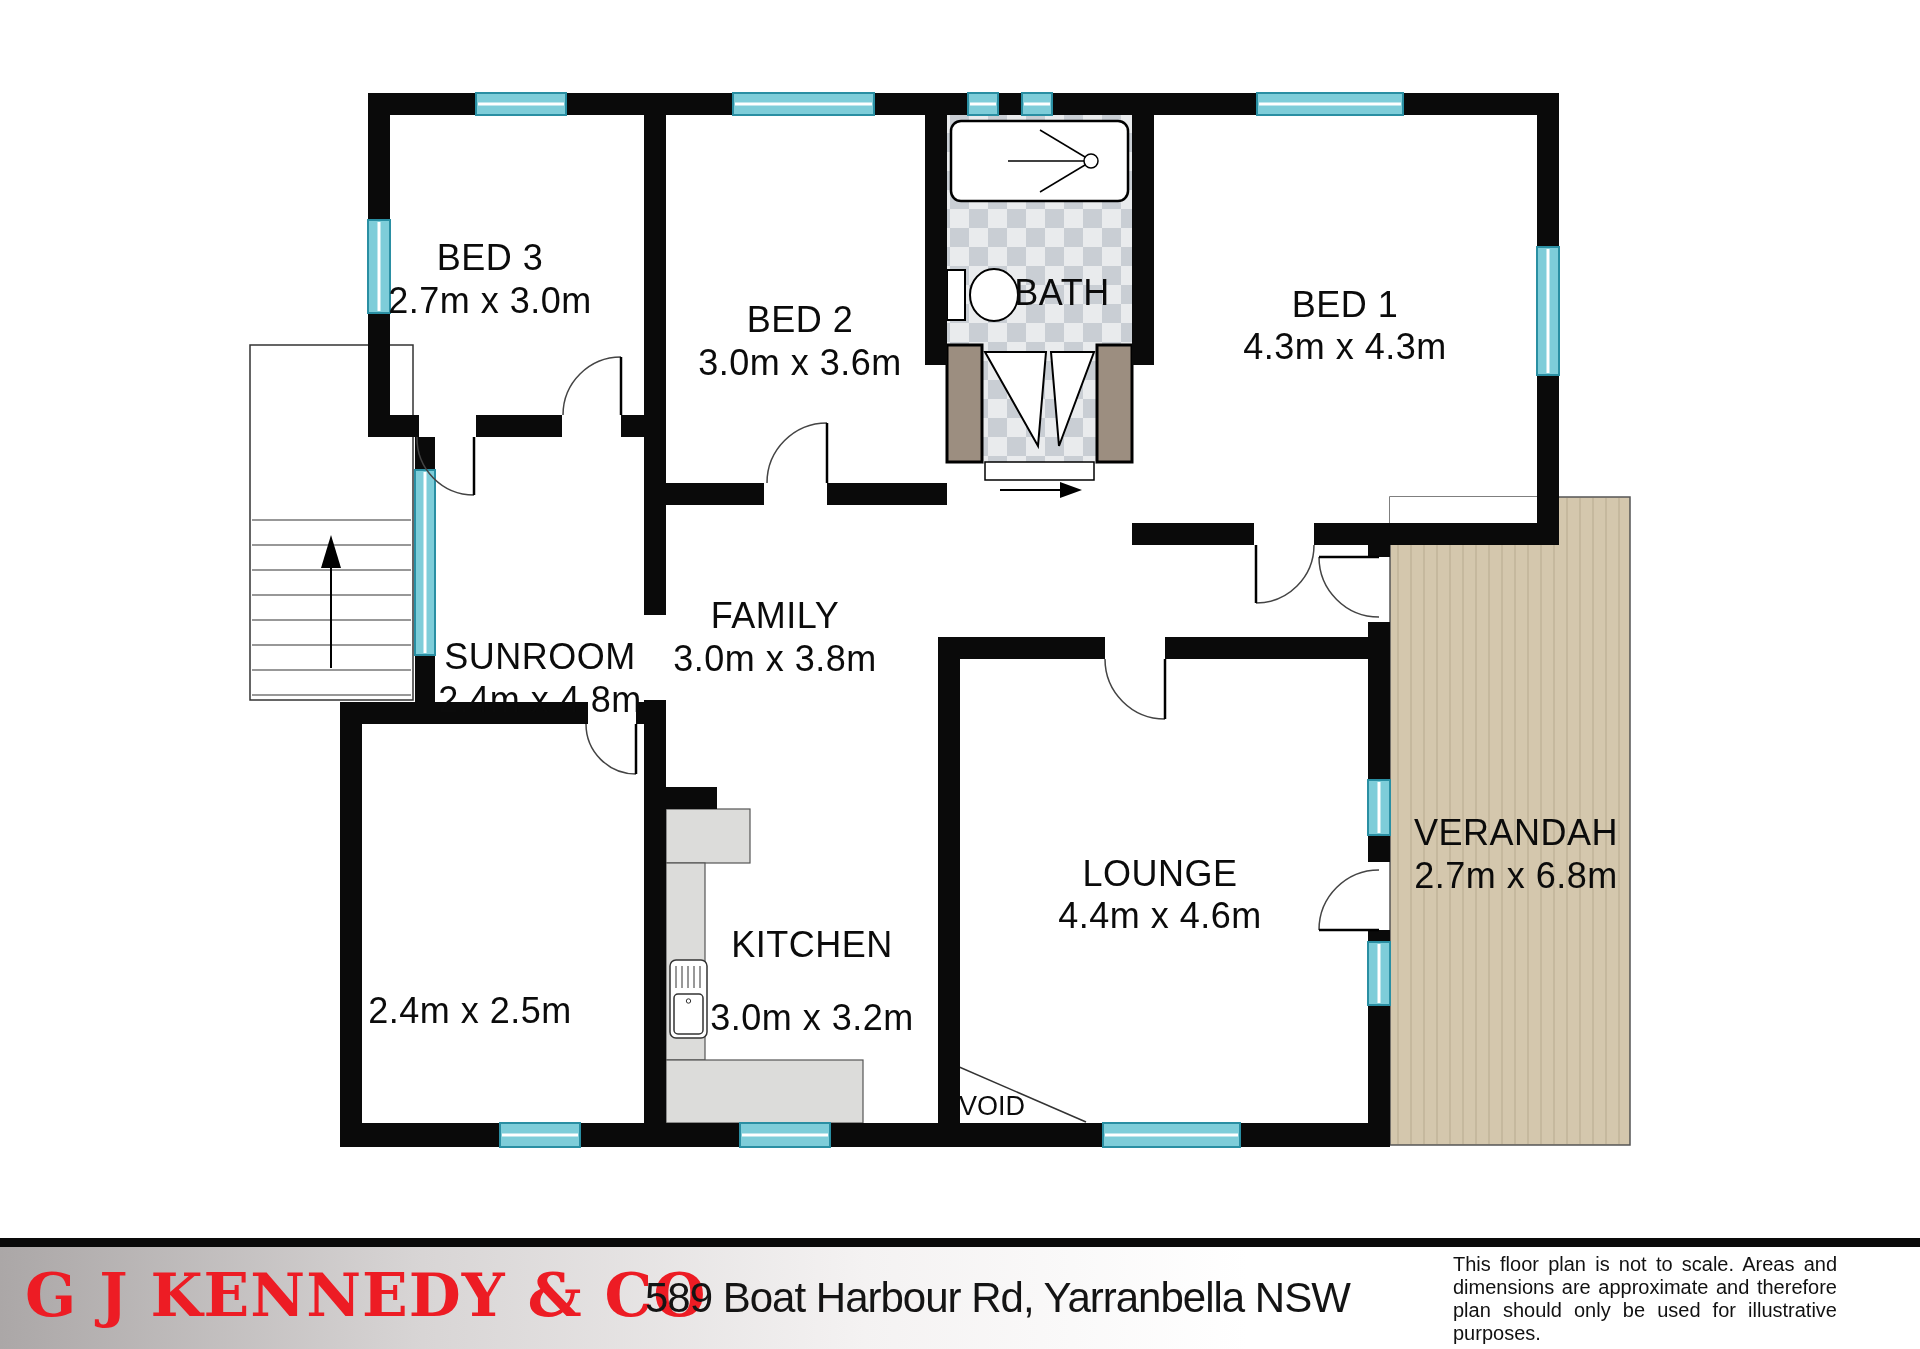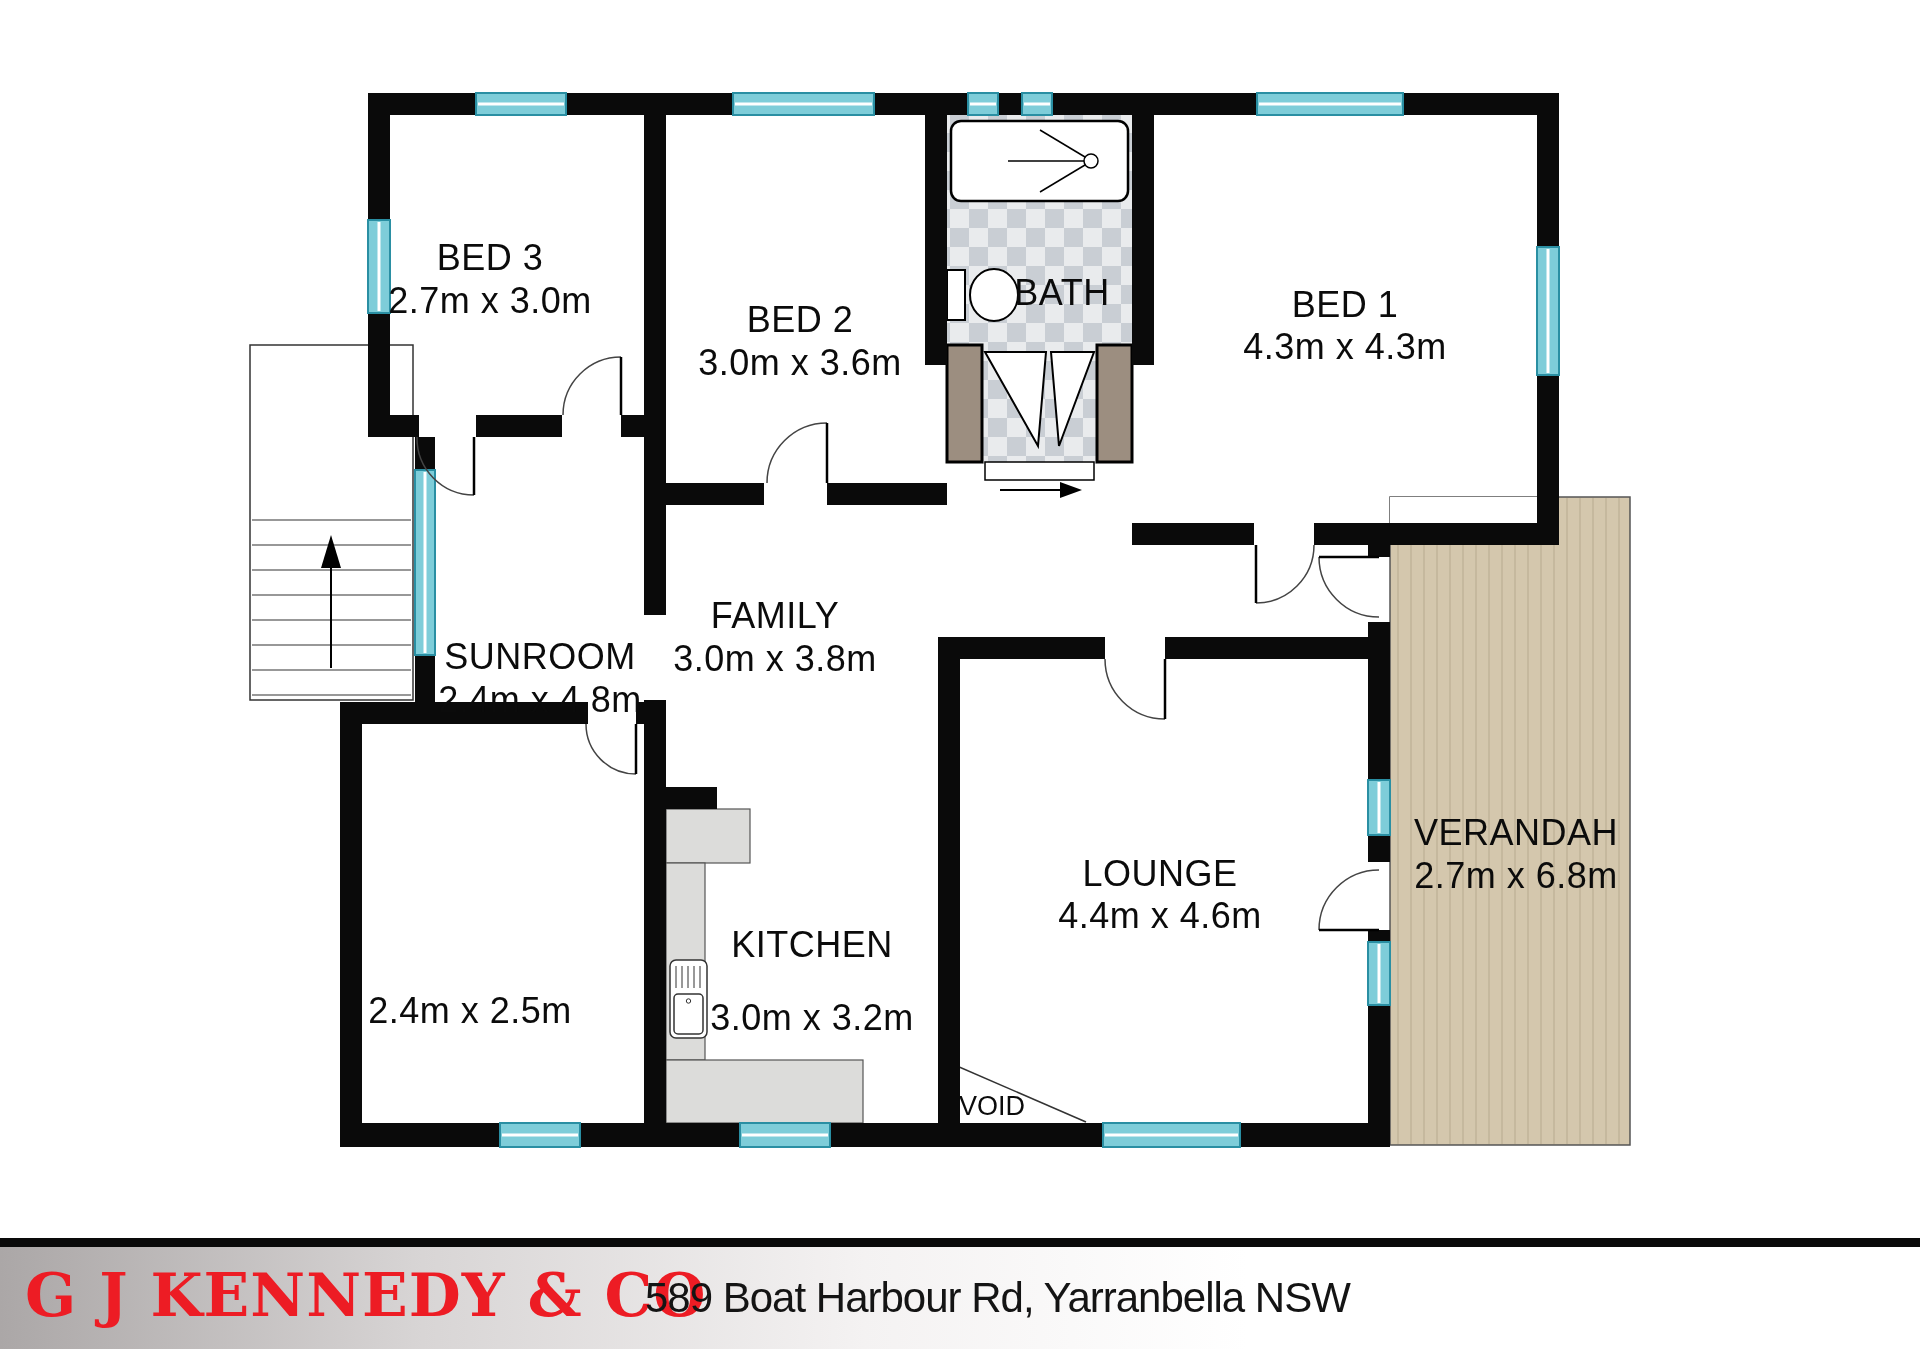--- a/index.html
+++ b/index.html
@@ -185,13 +185,14 @@
       <text x="1516" y="845" text-anchor="middle" class="deck-label">VERANDAH</text>
       <text x="1516" y="888" text-anchor="middle" class="deck-label">2.7m x 6.8m</text>
       <text x="992" y="1115" text-anchor="middle" class="void-label">VOID</text>
     </svg>
 </div>
 
 <div id="footer-rule"></div>
 <div id="footer">
   <div id="agency-name">G J KENNEDY &amp; CO</div>
   <div id="address">589 Boat Harbour Rd, Yarranbella NSW</div>
+  <div id="disclaimer">This floor plan is not to scale. Areas and dimensions are approximate and therefore plan should only be used for illustrative purposes.</div>
 </div>
 
 </body></html>

